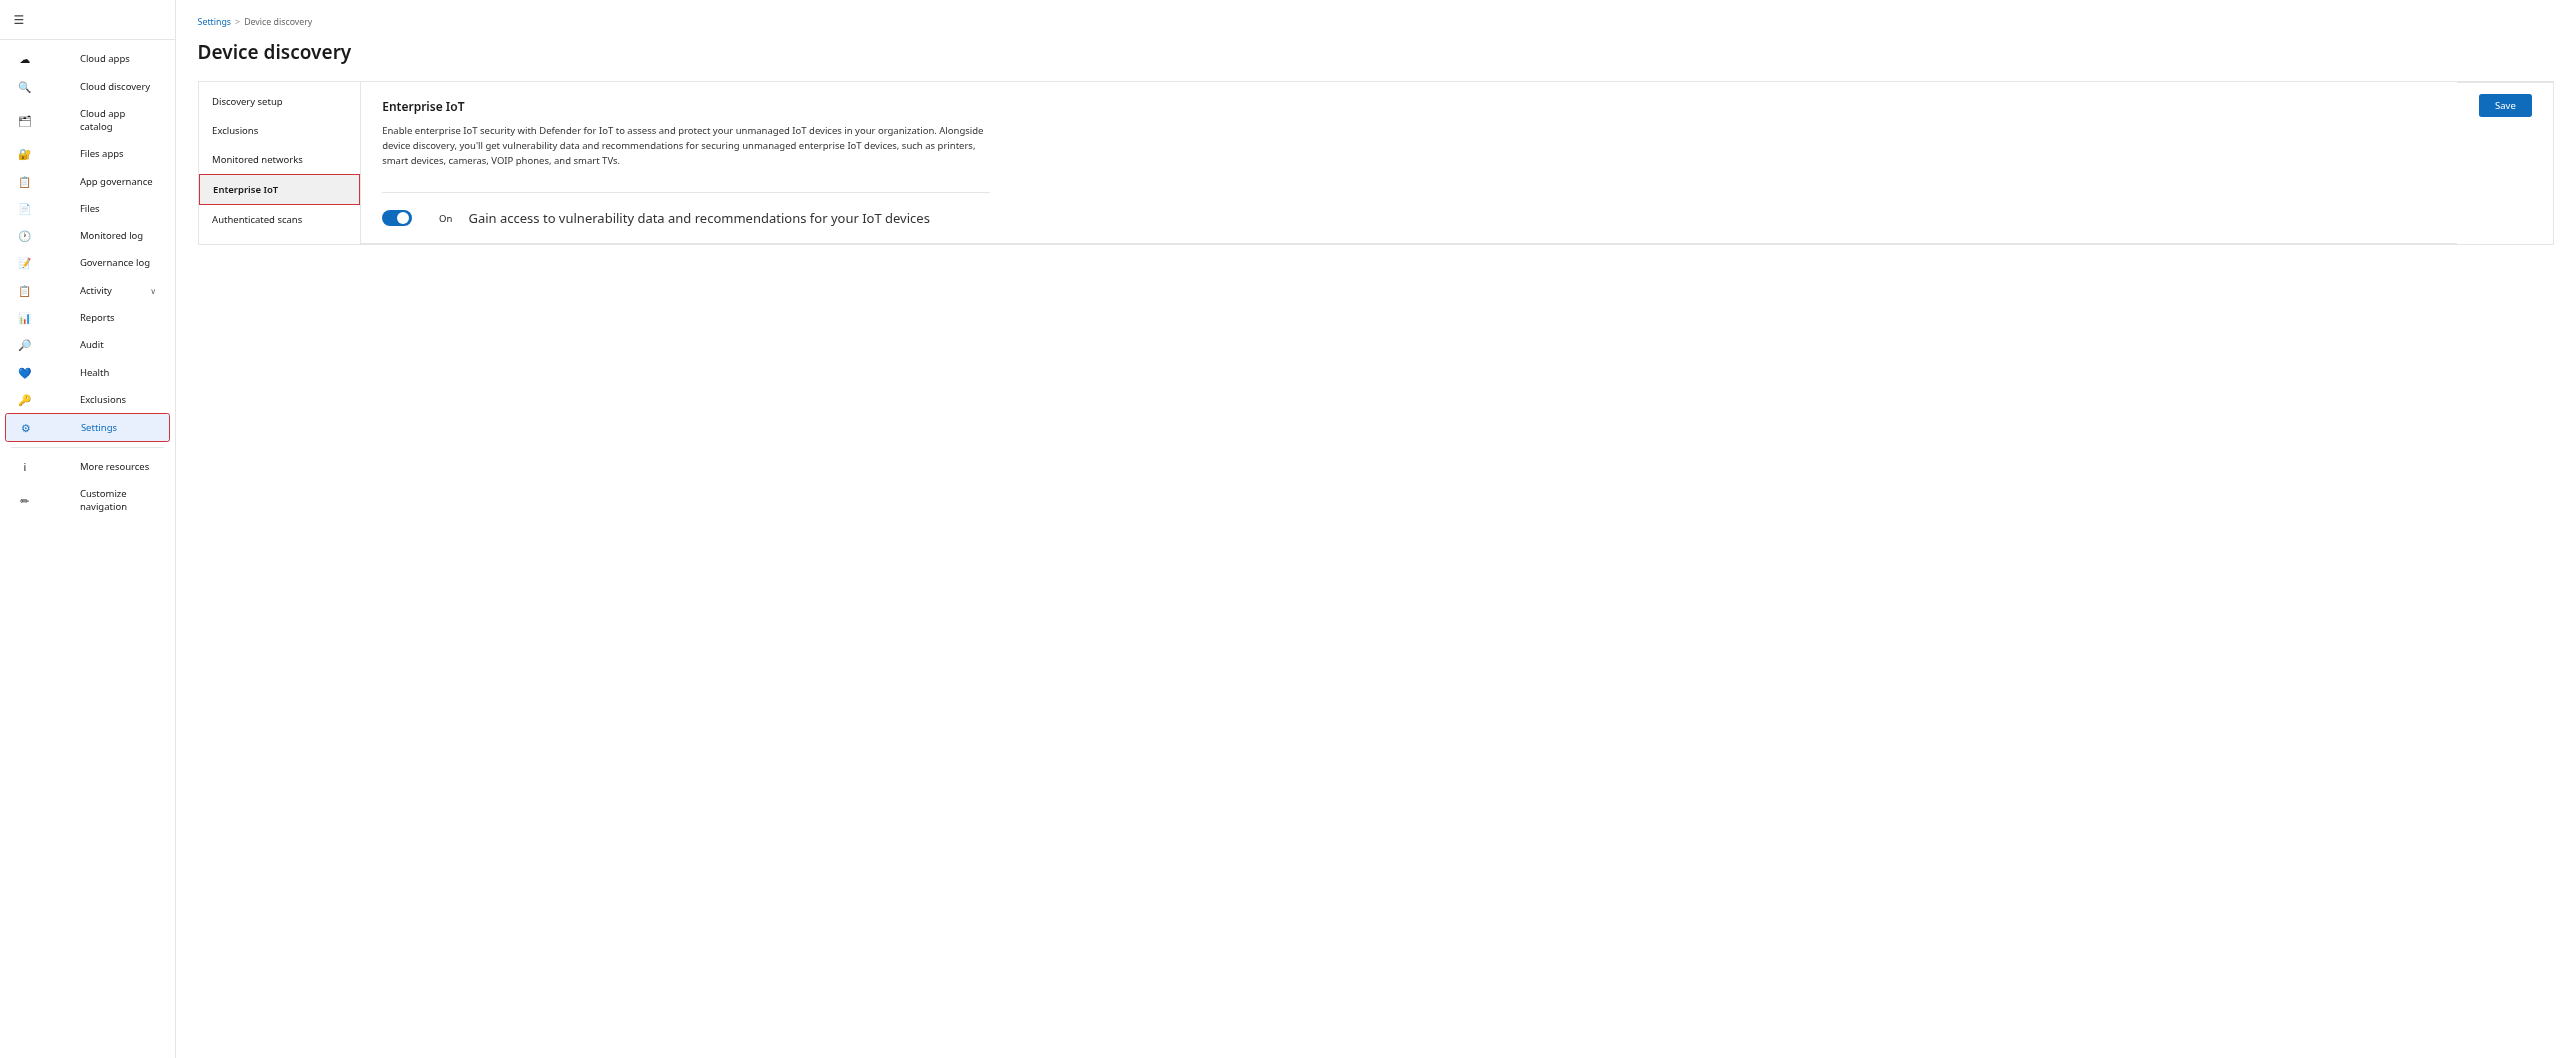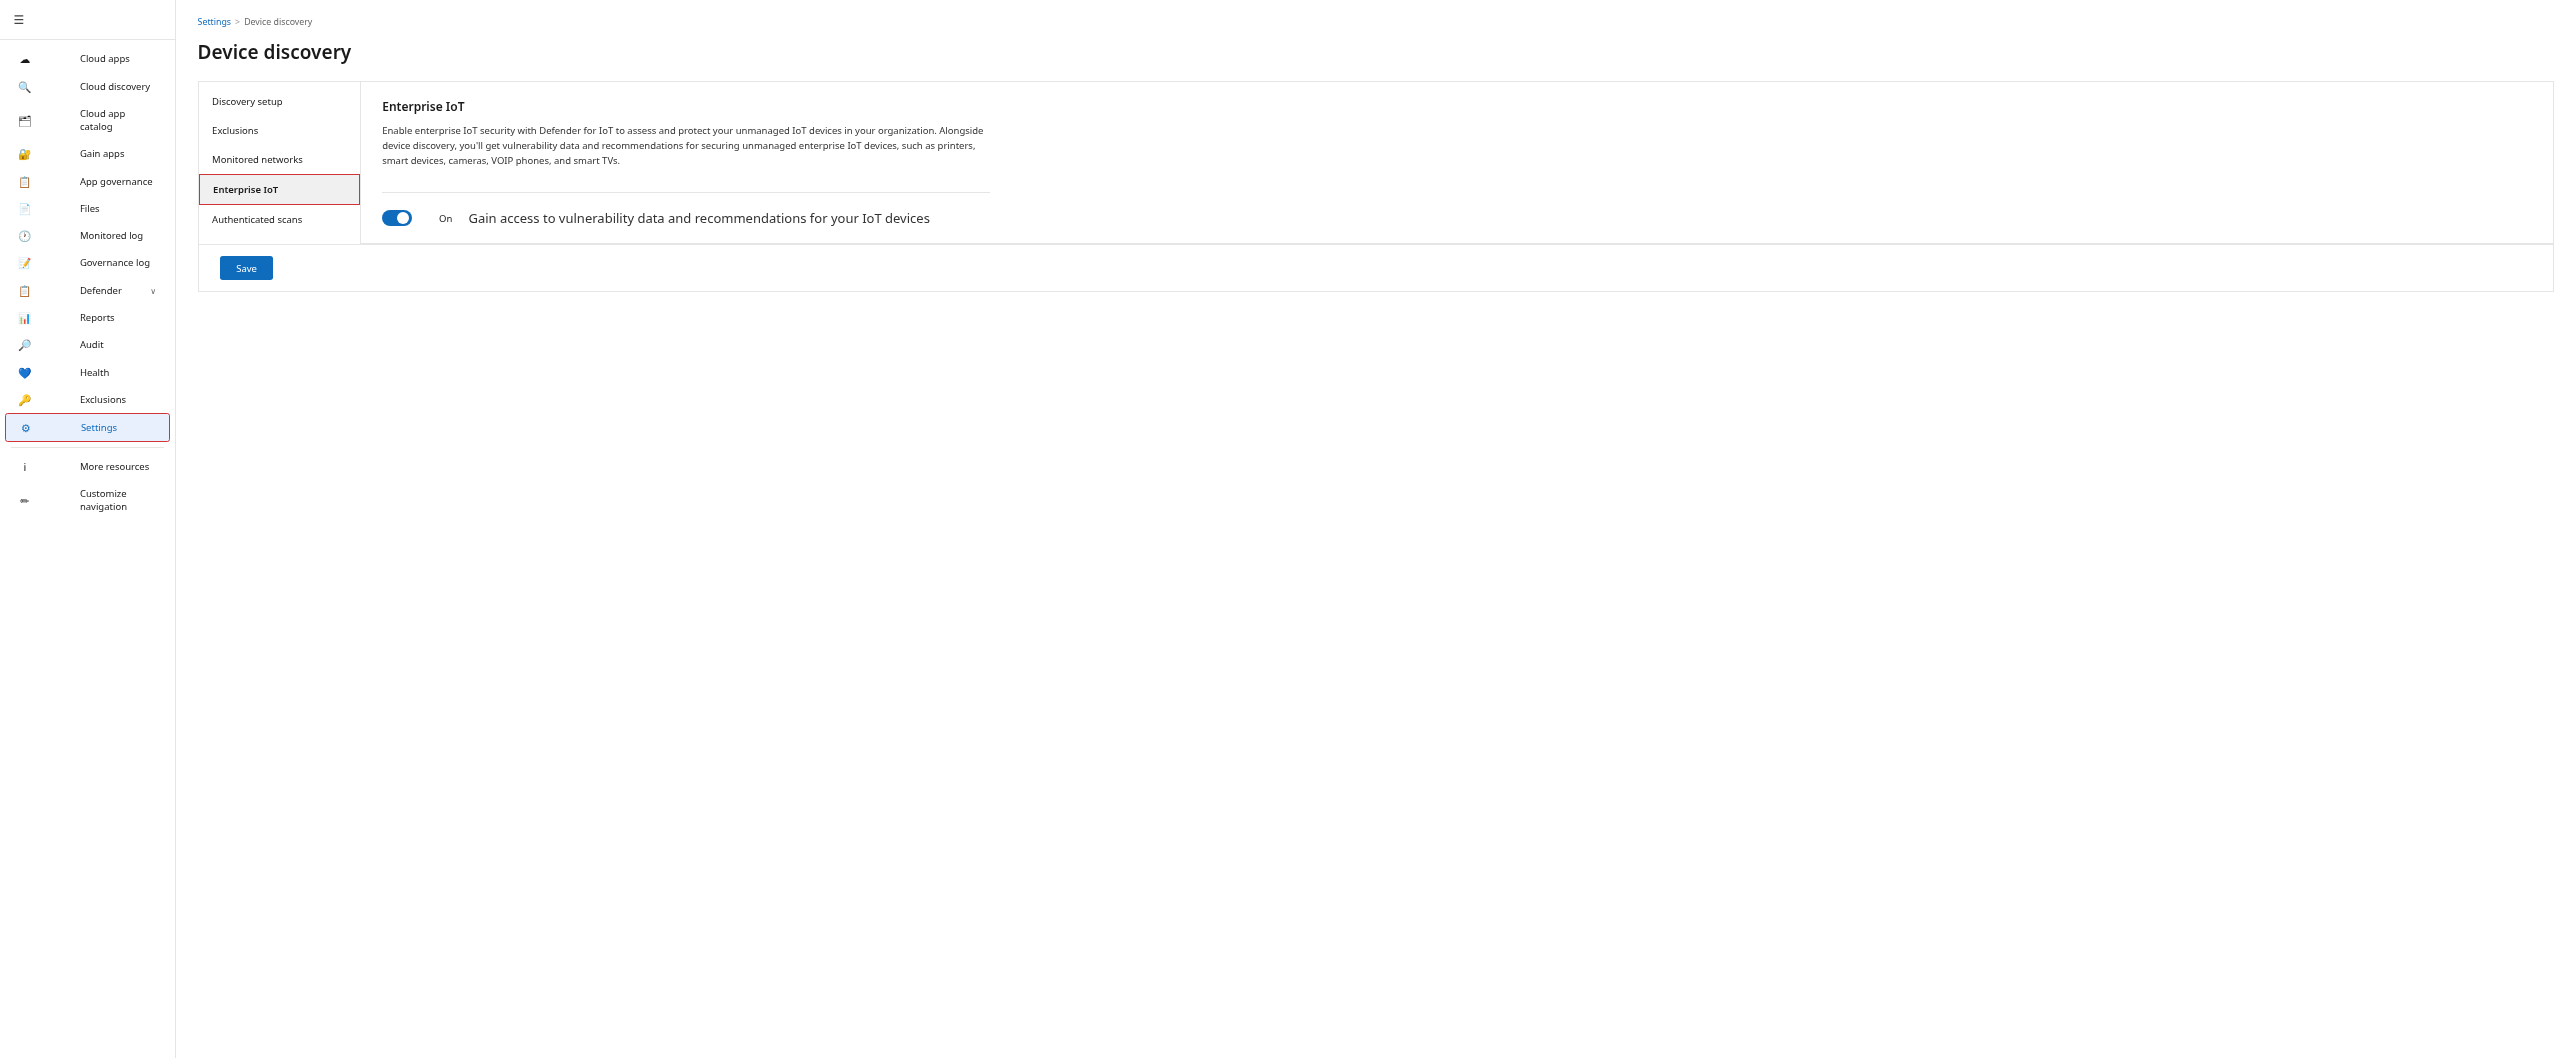--- a/index.html
+++ b/index.html
@@ -230,21 +230,20 @@
       border: none;
       padding: 5.4px 16px;
       font-size: 9.5px;
       border-radius: 2.7px;
       cursor: pointer;
       font-family: inherit;
     }
 
     .outer-panel {
       display: flex;
-      flex-direction: column;
       border: 0.7px solid #e5e5e5;
     }
 
     .outer-panel-top {
       display: flex;
       flex: 1;
     }
   </style>
 </head>
 <body>
@@ -264,41 +263,41 @@
         <div class="nav-item">
           <span class="icon">🔍</span>
           <span class="label">Cloud discovery</span>
         </div>
         <div class="nav-item">
           <span class="icon">🗂</span>
           <span class="label">Cloud app catalog</span>
         </div>
         <div class="nav-item">
           <span class="icon">🔐</span>
-          <span class="label">Gain apps</span>
+          <span class="label">Files apps</span>
         </div>
         <div class="nav-item">
           <span class="icon">📋</span>
           <span class="label">App governance</span>
         </div>
         <div class="nav-item">
           <span class="icon">📄</span>
           <span class="label">Files</span>
         </div>
         <div class="nav-item">
           <span class="icon">🕐</span>
           <span class="label">Monitored log</span>
         </div>
         <div class="nav-item">
           <span class="icon">📝</span>
           <span class="label">Governance log</span>
         </div>
         <div class="nav-item">
           <span class="icon">📋</span>
-          <span class="label">Defender</span>
+          <span class="label">Activity</span>
           <span class="chevron">∨</span>
         </div>
         <div class="nav-item">
           <span class="icon">📊</span>
           <span class="label">Reports</span>
         </div>
         <div class="nav-item">
           <span class="icon">🔎</span>
           <span class="label">Audit</span>
         </div>

